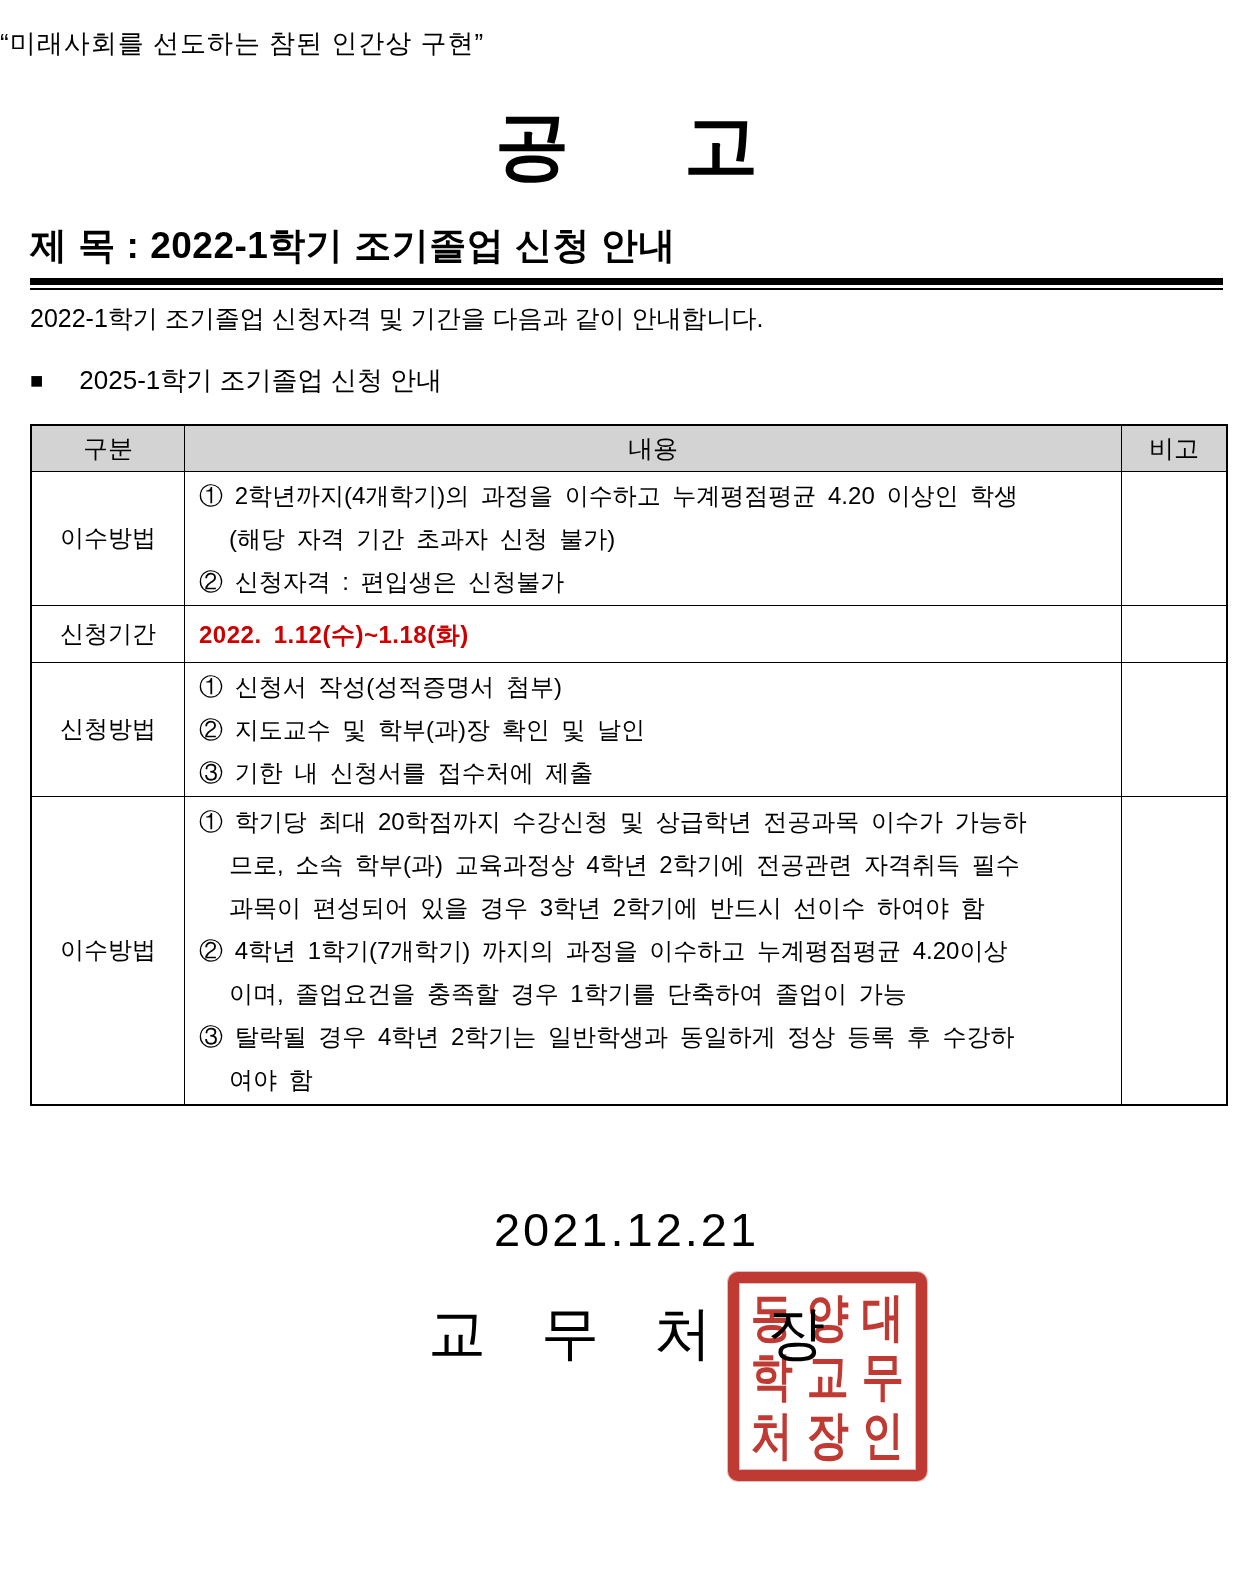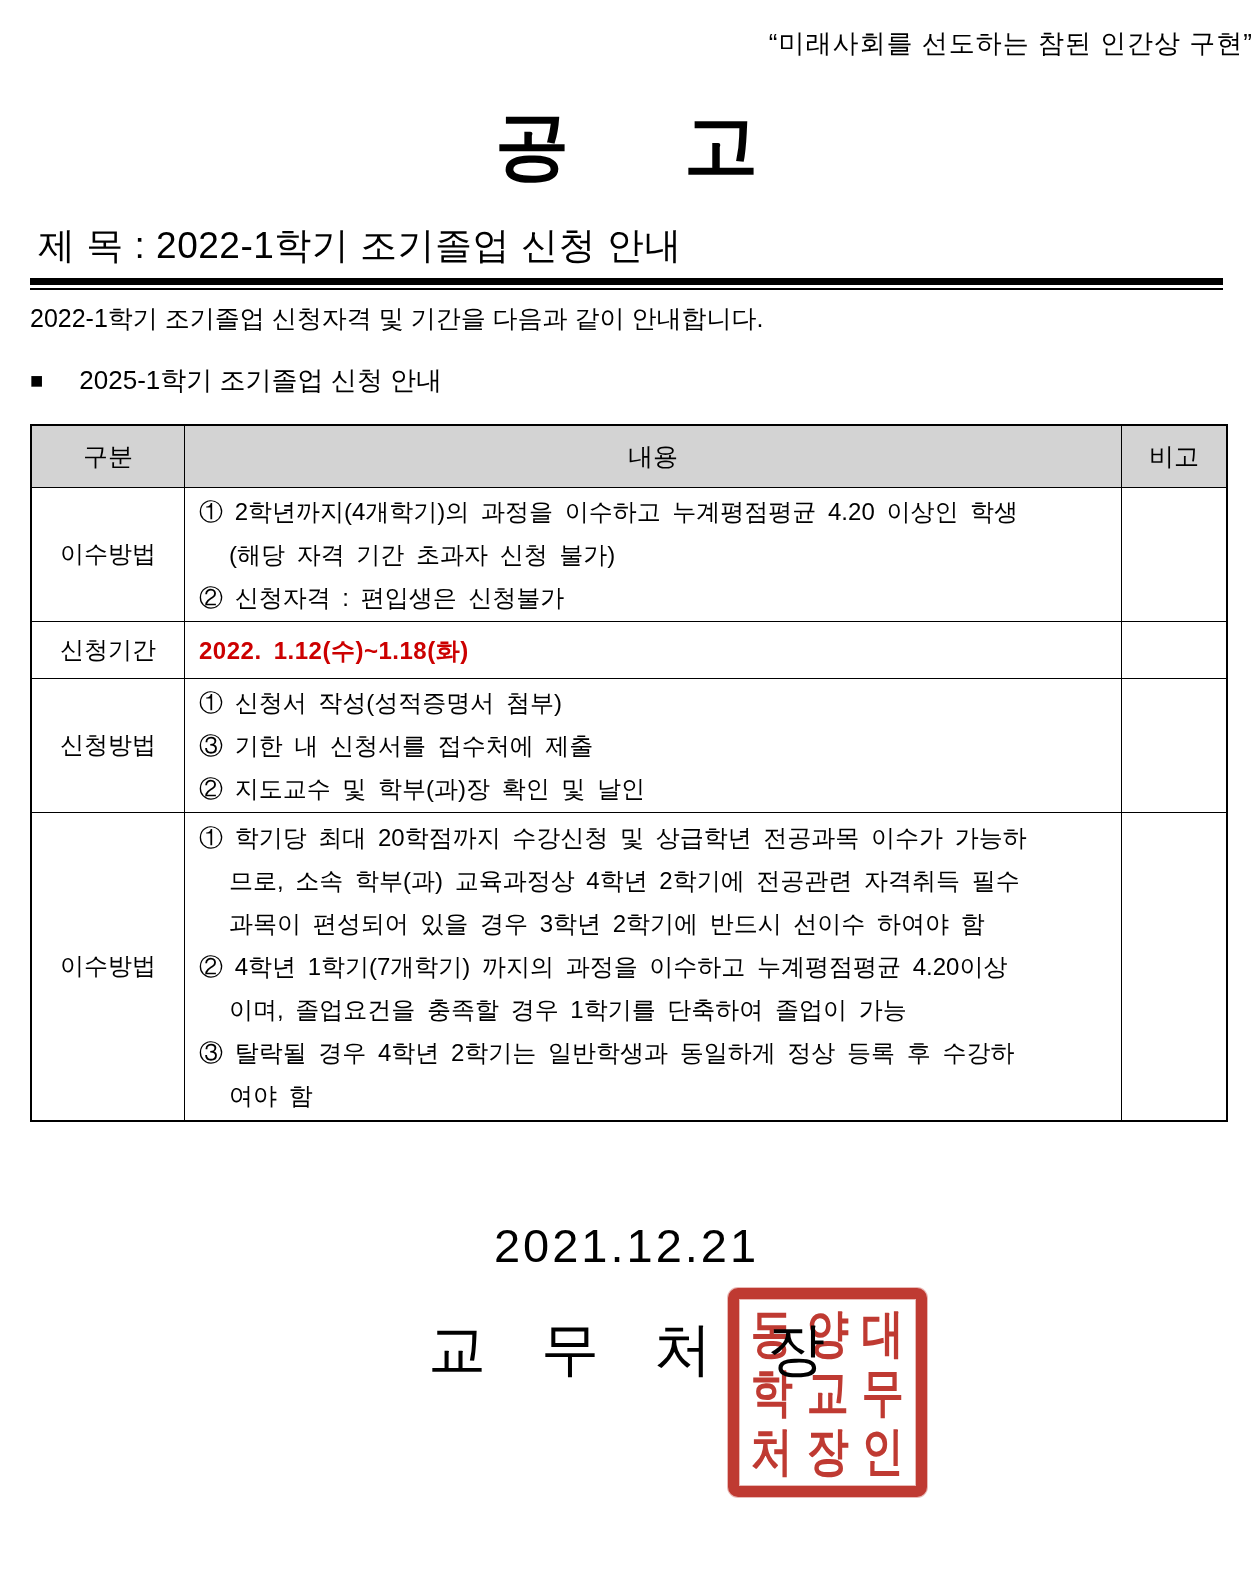--- a/index.html
+++ b/index.html
@@ -12,37 +12,37 @@
   body {
     width: 1253px;
     height: 1579px;
     position: relative;
     font-family: "Liberation Sans", sans-serif;
     color: #000;
     overflow: hidden;
   }
   .motto {
     padding-top: 26px;
-    text-align: right;
+    text-align: left;
     font-size: 26px;
     letter-spacing: 1px;
   }
   .notice-title {
     margin-top: 48px;
     display: flex;
     justify-content: center;
     gap: 115px;
     font-size: 74px;
     font-weight: bold;
     line-height: 1;
   }
   .subject {
-    margin: 38px 30px 0 38px;
+    margin: 38px 30px 0 30px;
     font-size: 37px;
-    font-weight: normal;
+    font-weight: bold;
     letter-spacing: 0.5px;
     white-space: nowrap;
   }
   .subject-rule {
     margin: 7px 30px 0 30px;
     border-top: 7px solid #000;
     border-bottom: 2px solid #000;
     height: 12px;
   }
   .intro {
@@ -66,21 +66,21 @@
     border: 2px solid #000;
     font-size: 24px;
   }
   .t-row {
     display: flex;
     border-top: 1px solid #000;
   }
   .t-row:first-child { border-top: none; }
   .t-header {
     background: var(--hdr-bg);
-    height: 62px;
+    height: 46px;
     border-bottom: 1px solid #000;
   }
   .t-cat {
     width: 153px;
     flex: 0 0 153px;
     display: flex;
     flex-direction: column;
     align-items: center;
     justify-content: center;
     text-align: center;
@@ -213,22 +213,22 @@
           <div class="content-line">2022. 1.12(수)~1.18(화)</div>
         </div>
         <div class="t-remark"></div>
       </div>
       <div class="t-row" style="min-height: 134px;">
         <div class="t-cat">
           <div>신청방법</div>
         </div>
         <div class="t-content">
           <div class="content-line">① 신청서 작성(성적증명서 첨부)</div>
+          <div class="content-line">② 지도교수 및 학부(과)장 확인 및 날인</div>
           <div class="content-line">③ 기한 내 신청서를 접수처에 제출</div>
-          <div class="content-line">② 지도교수 및 학부(과)장 확인 및 날인</div>
         </div>
         <div class="t-remark"></div>
       </div>
       <div class="t-row" style="min-height: 308px;">
         <div class="t-cat">
           <div>이수방법</div>
         </div>
         <div class="t-content">
           <div class="content-line">① 학기당 최대 20학점까지 수강신청 및 상급학년 전공과목 이수가 가능하</div>
           <div class="content-line indent">므로, 소속 학부(과) 교육과정상 4학년 2학기에 전공관련 자격취득 필수</div>

